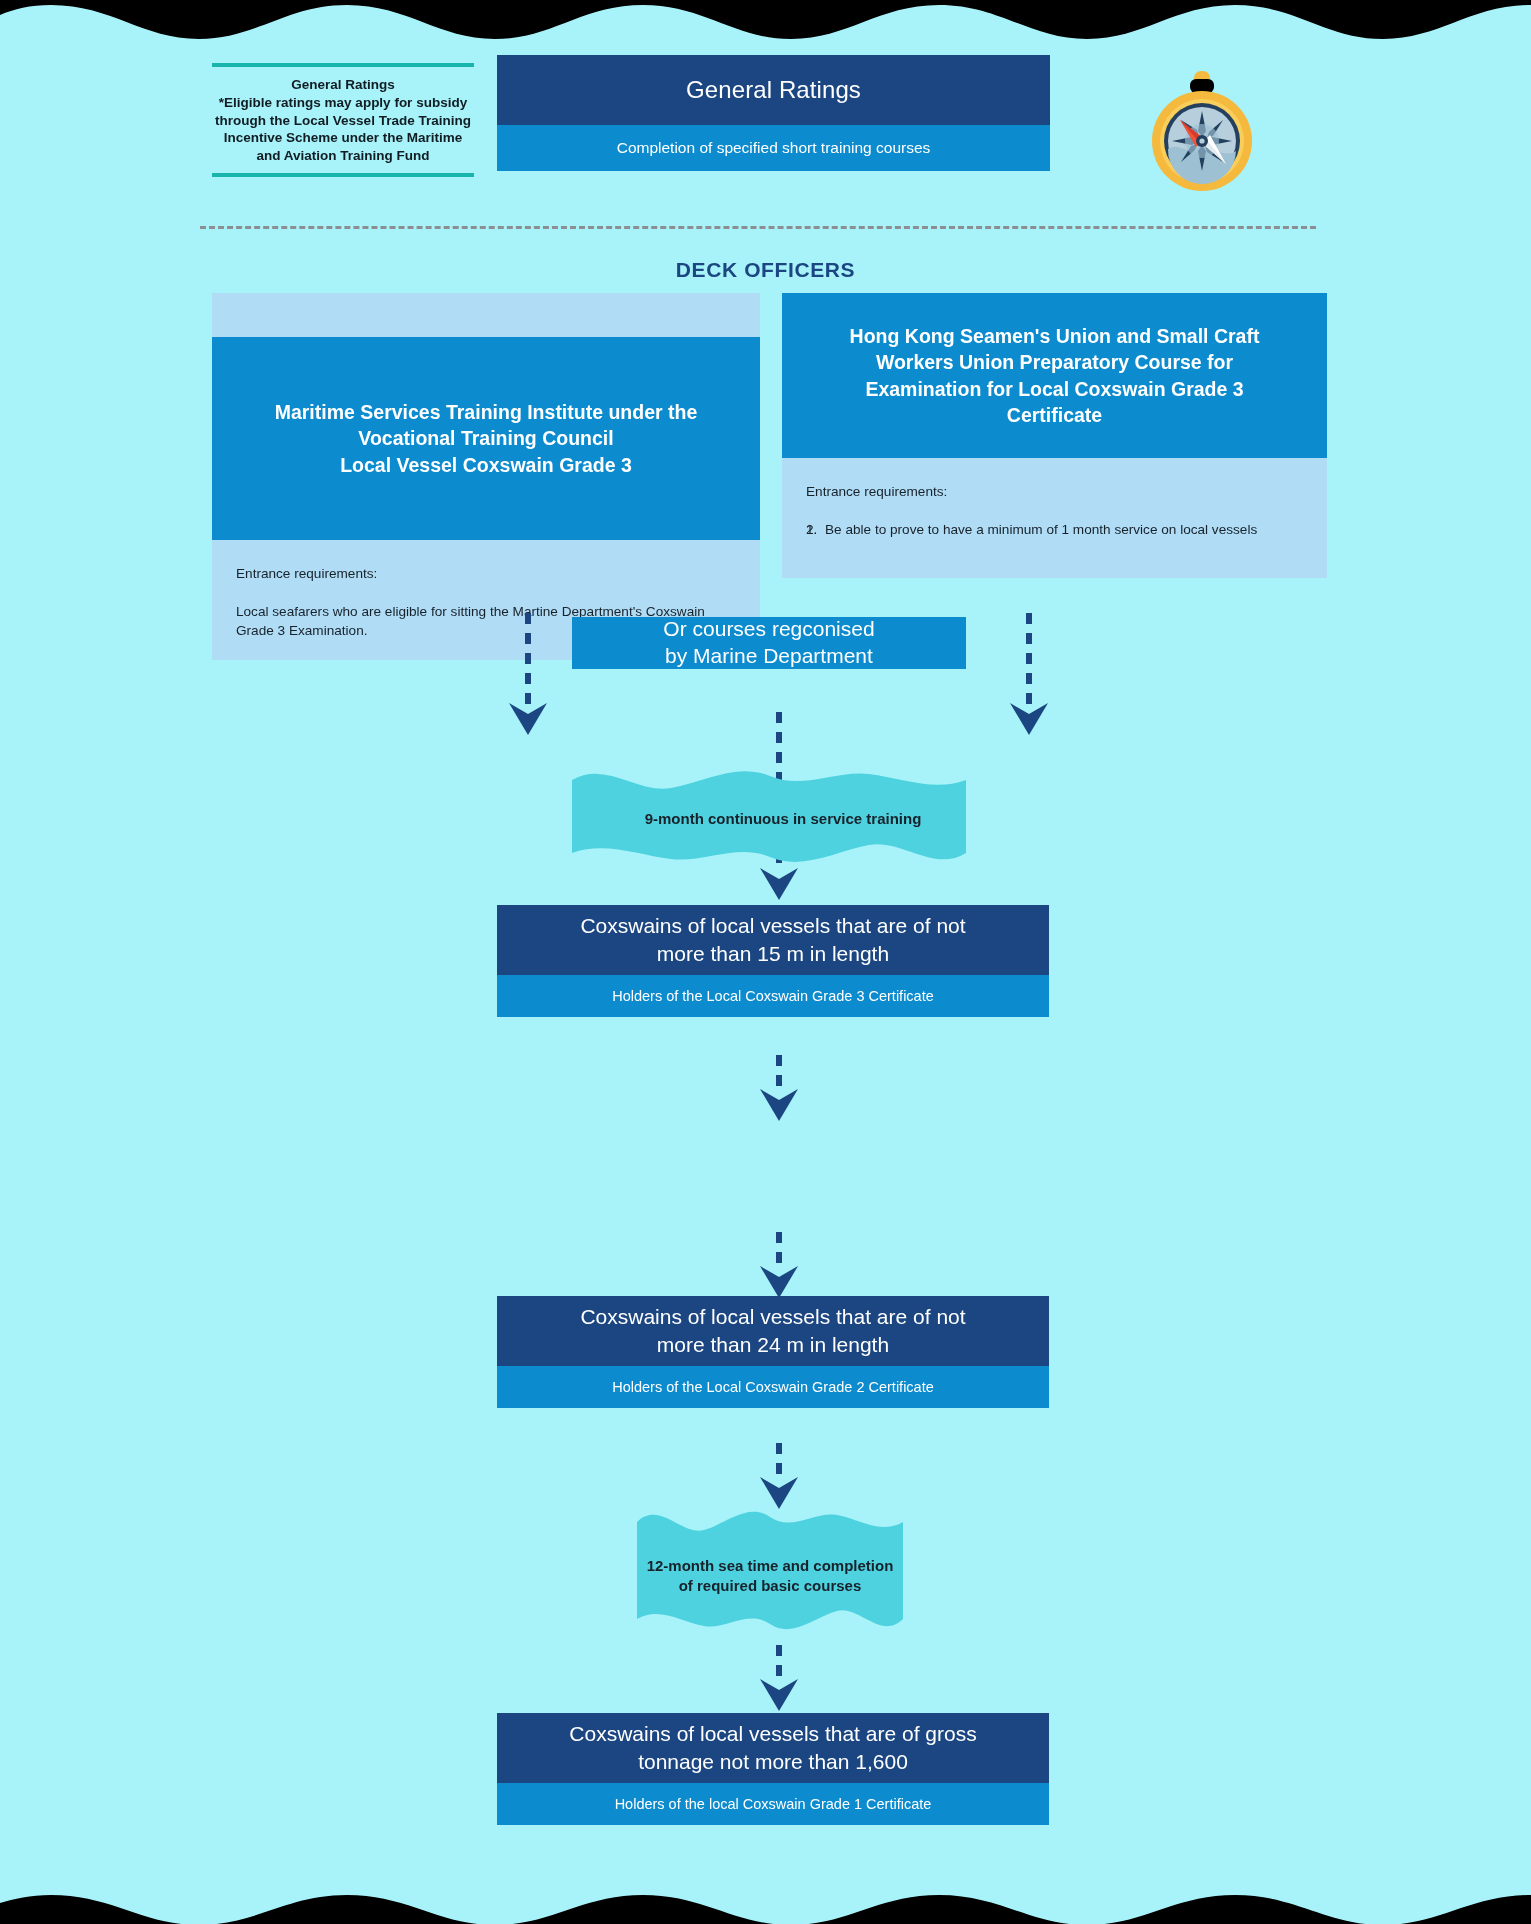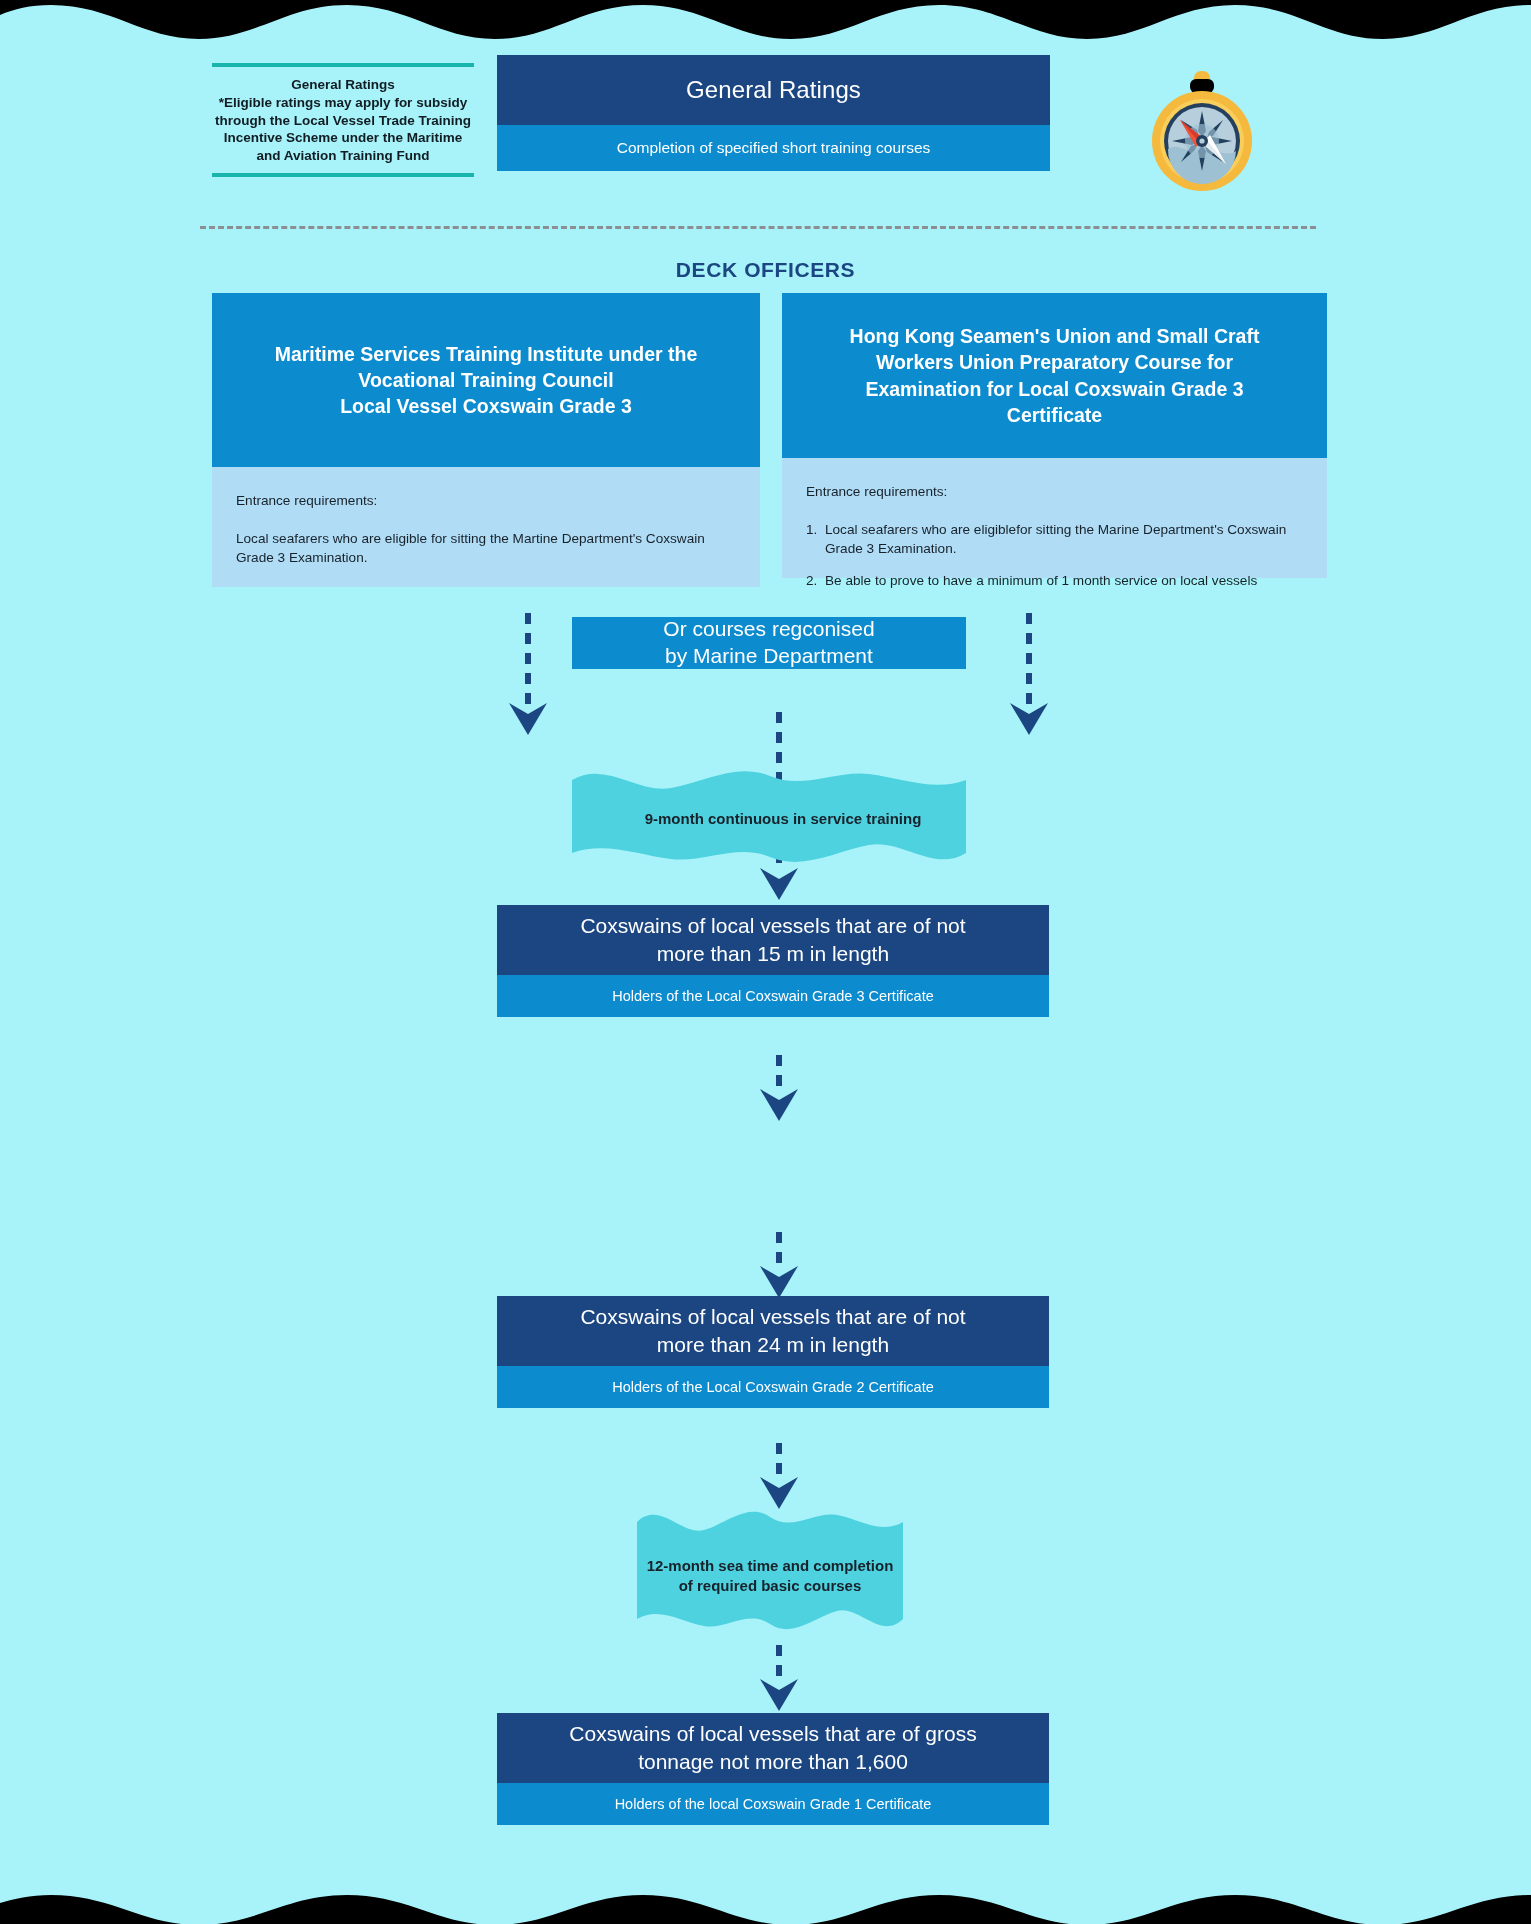--- a/index.html
+++ b/index.html
@@ -133,21 +133,21 @@
     font-weight: bold;
     font-size: 19.5px;
     line-height: 1.35;
     text-align: center;
     display: flex;
     align-items: center;
     justify-content: center;
     padding: 10px 24px;
     box-sizing: border-box;
   }
-  .course-card.left  .course-head { height: 174px; }
+  .course-card.left  .course-head { height: 203px; margin-top: 44px; }
   .course-card.right .course-head { height: 165px; align-items: center; }
 
   .course-body {
     padding: 24px 24px 22px 24px;
     color: #17222b;
     font-size: 13.6px;
     line-height: 1.45;
     box-sizing: border-box;
   }
   .course-card.left  .course-body { height: 120px; }
@@ -337,21 +337,20 @@
         <div>Workers Union Preparatory Course for</div>
         <div>Examination for Local Coxswain Grade 3</div>
         <div>Certificate</div>
       </div>
     </div>
     <div class="course-body">
       <p class="req-label">Entrance requirements:</p>
       <ul class="req-list">
         <li>
           <span class="num">1.</span>
-          <span>Local seafarers who are eligiblefor sitting the Marine Department's Coxswain Grade 3 Examination.</span>
         </li>
         <li>
           <span class="num">2.</span>
           <span>Be able to prove to have a minimum of 1 month service on local vessels</span>
         </li>
       </ul>
     </div>
   </div>
 
   <div class="recog-box">

